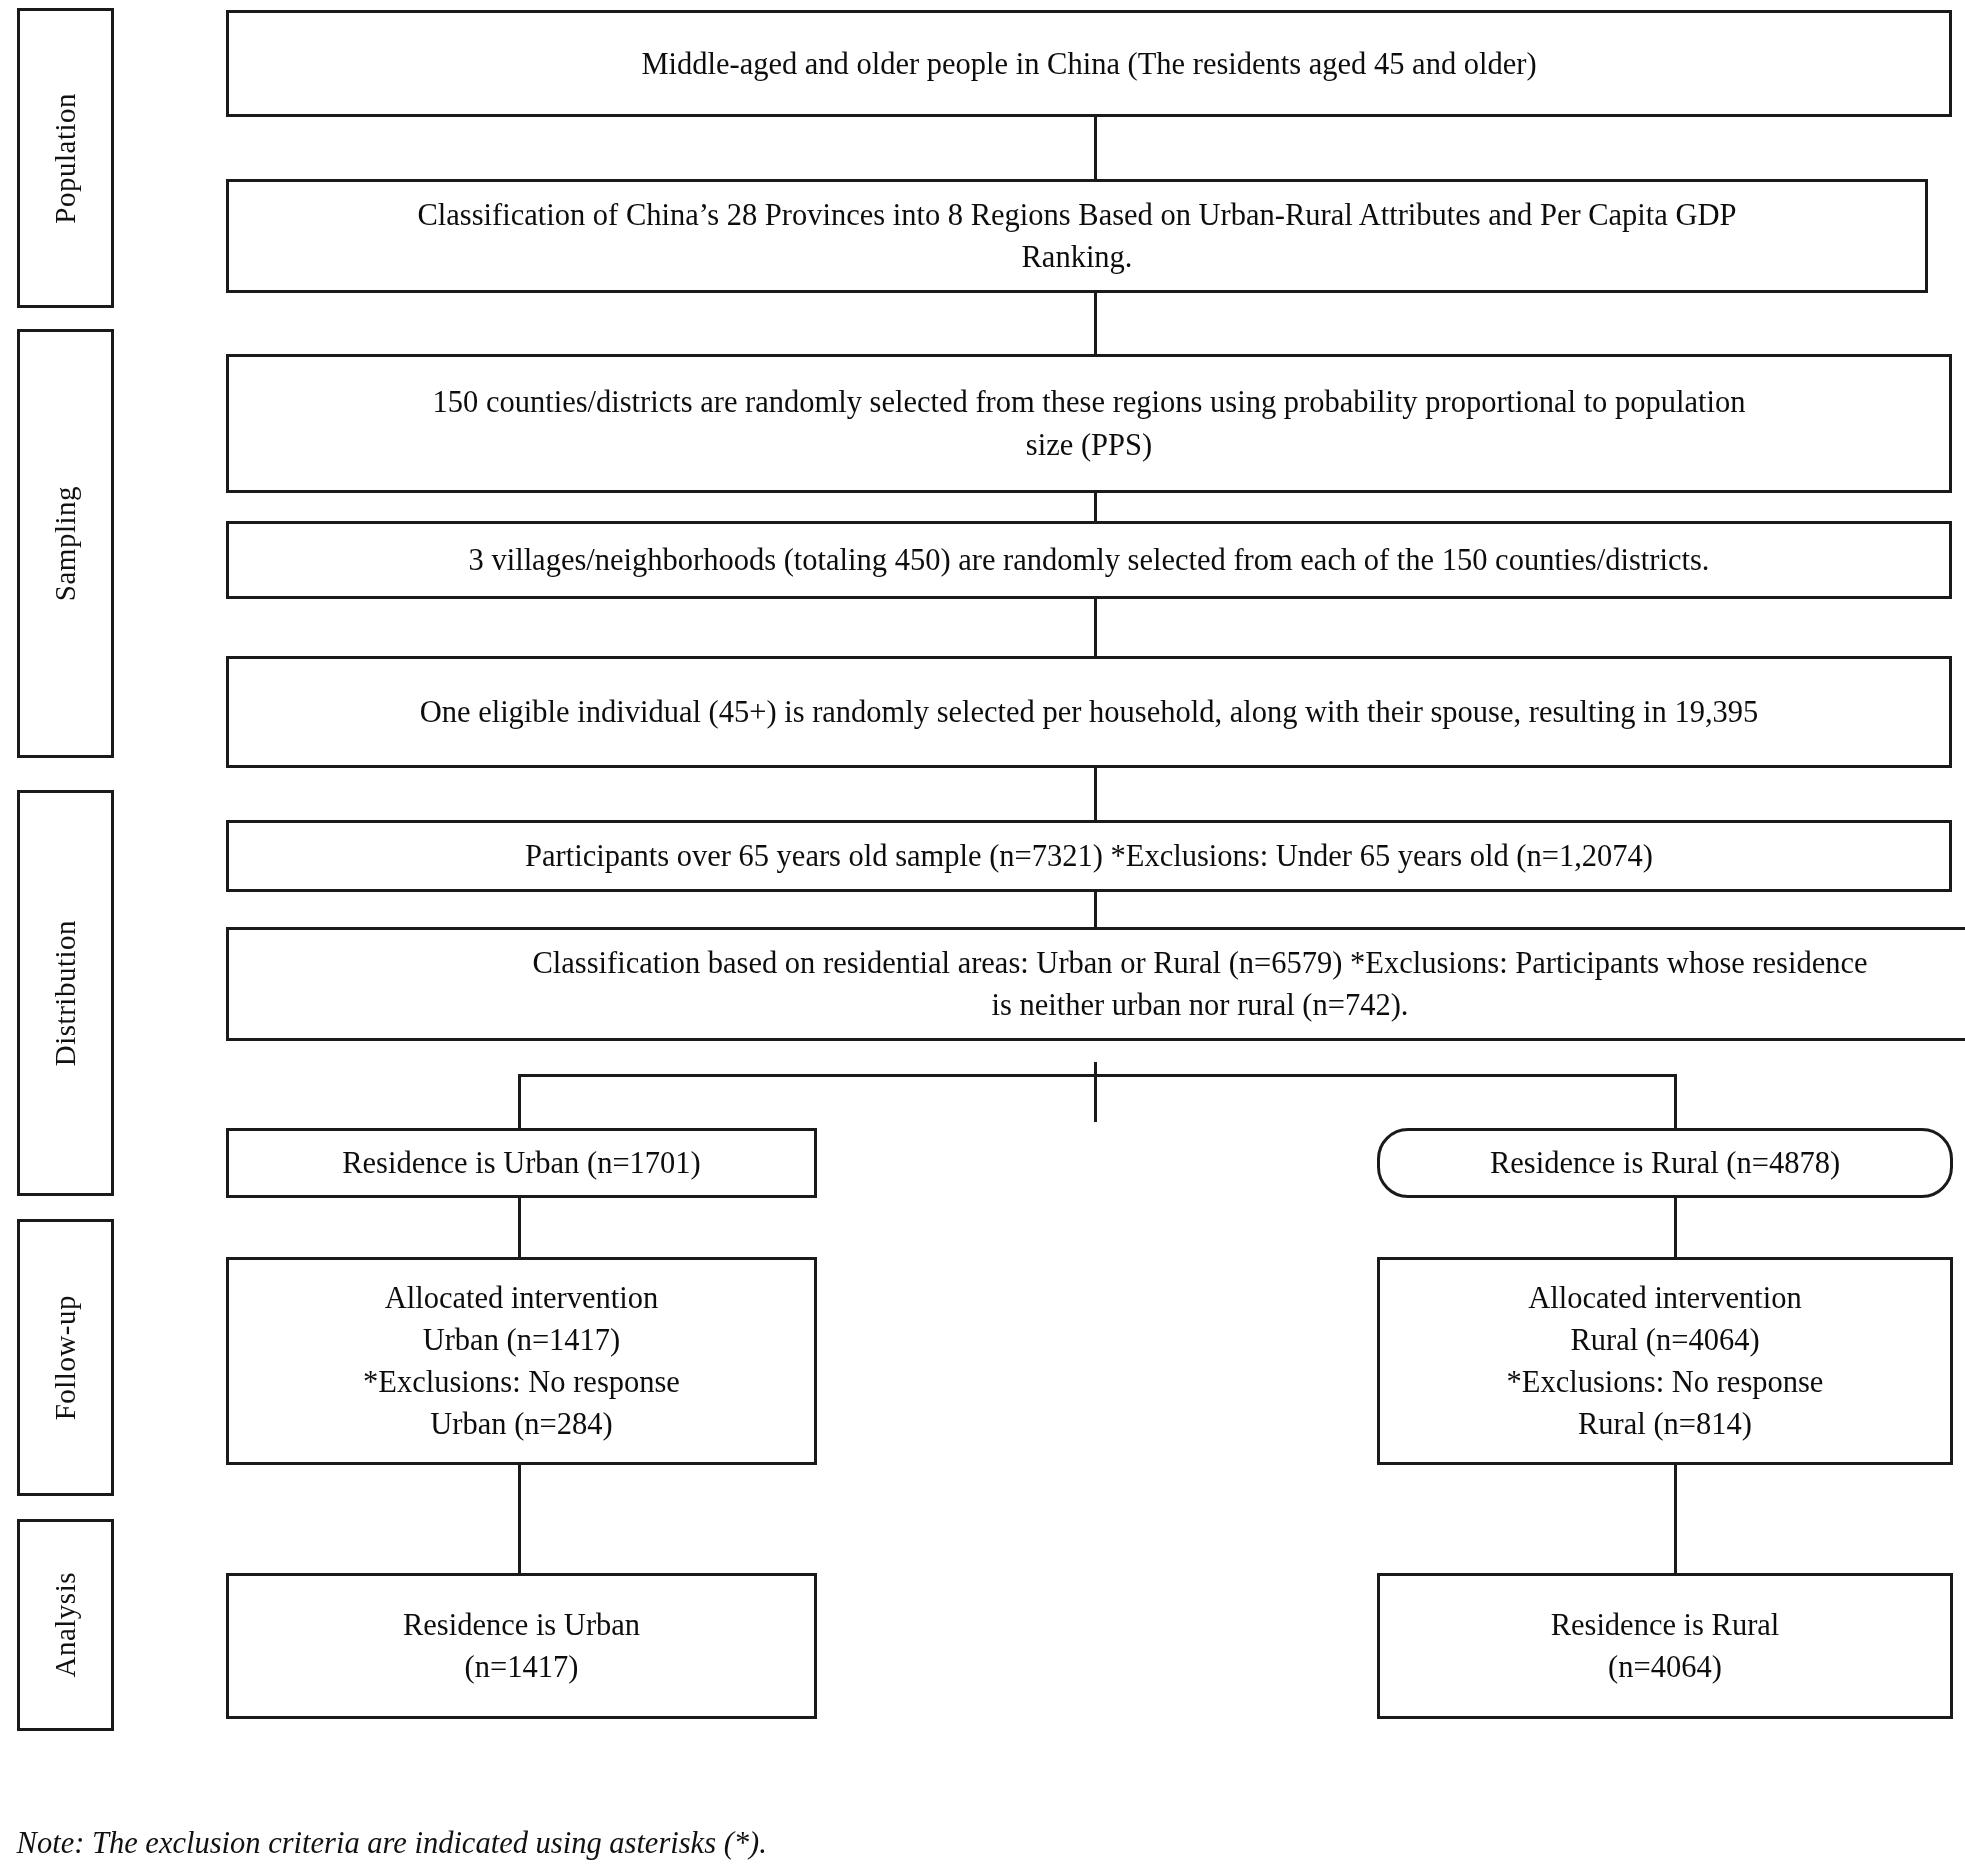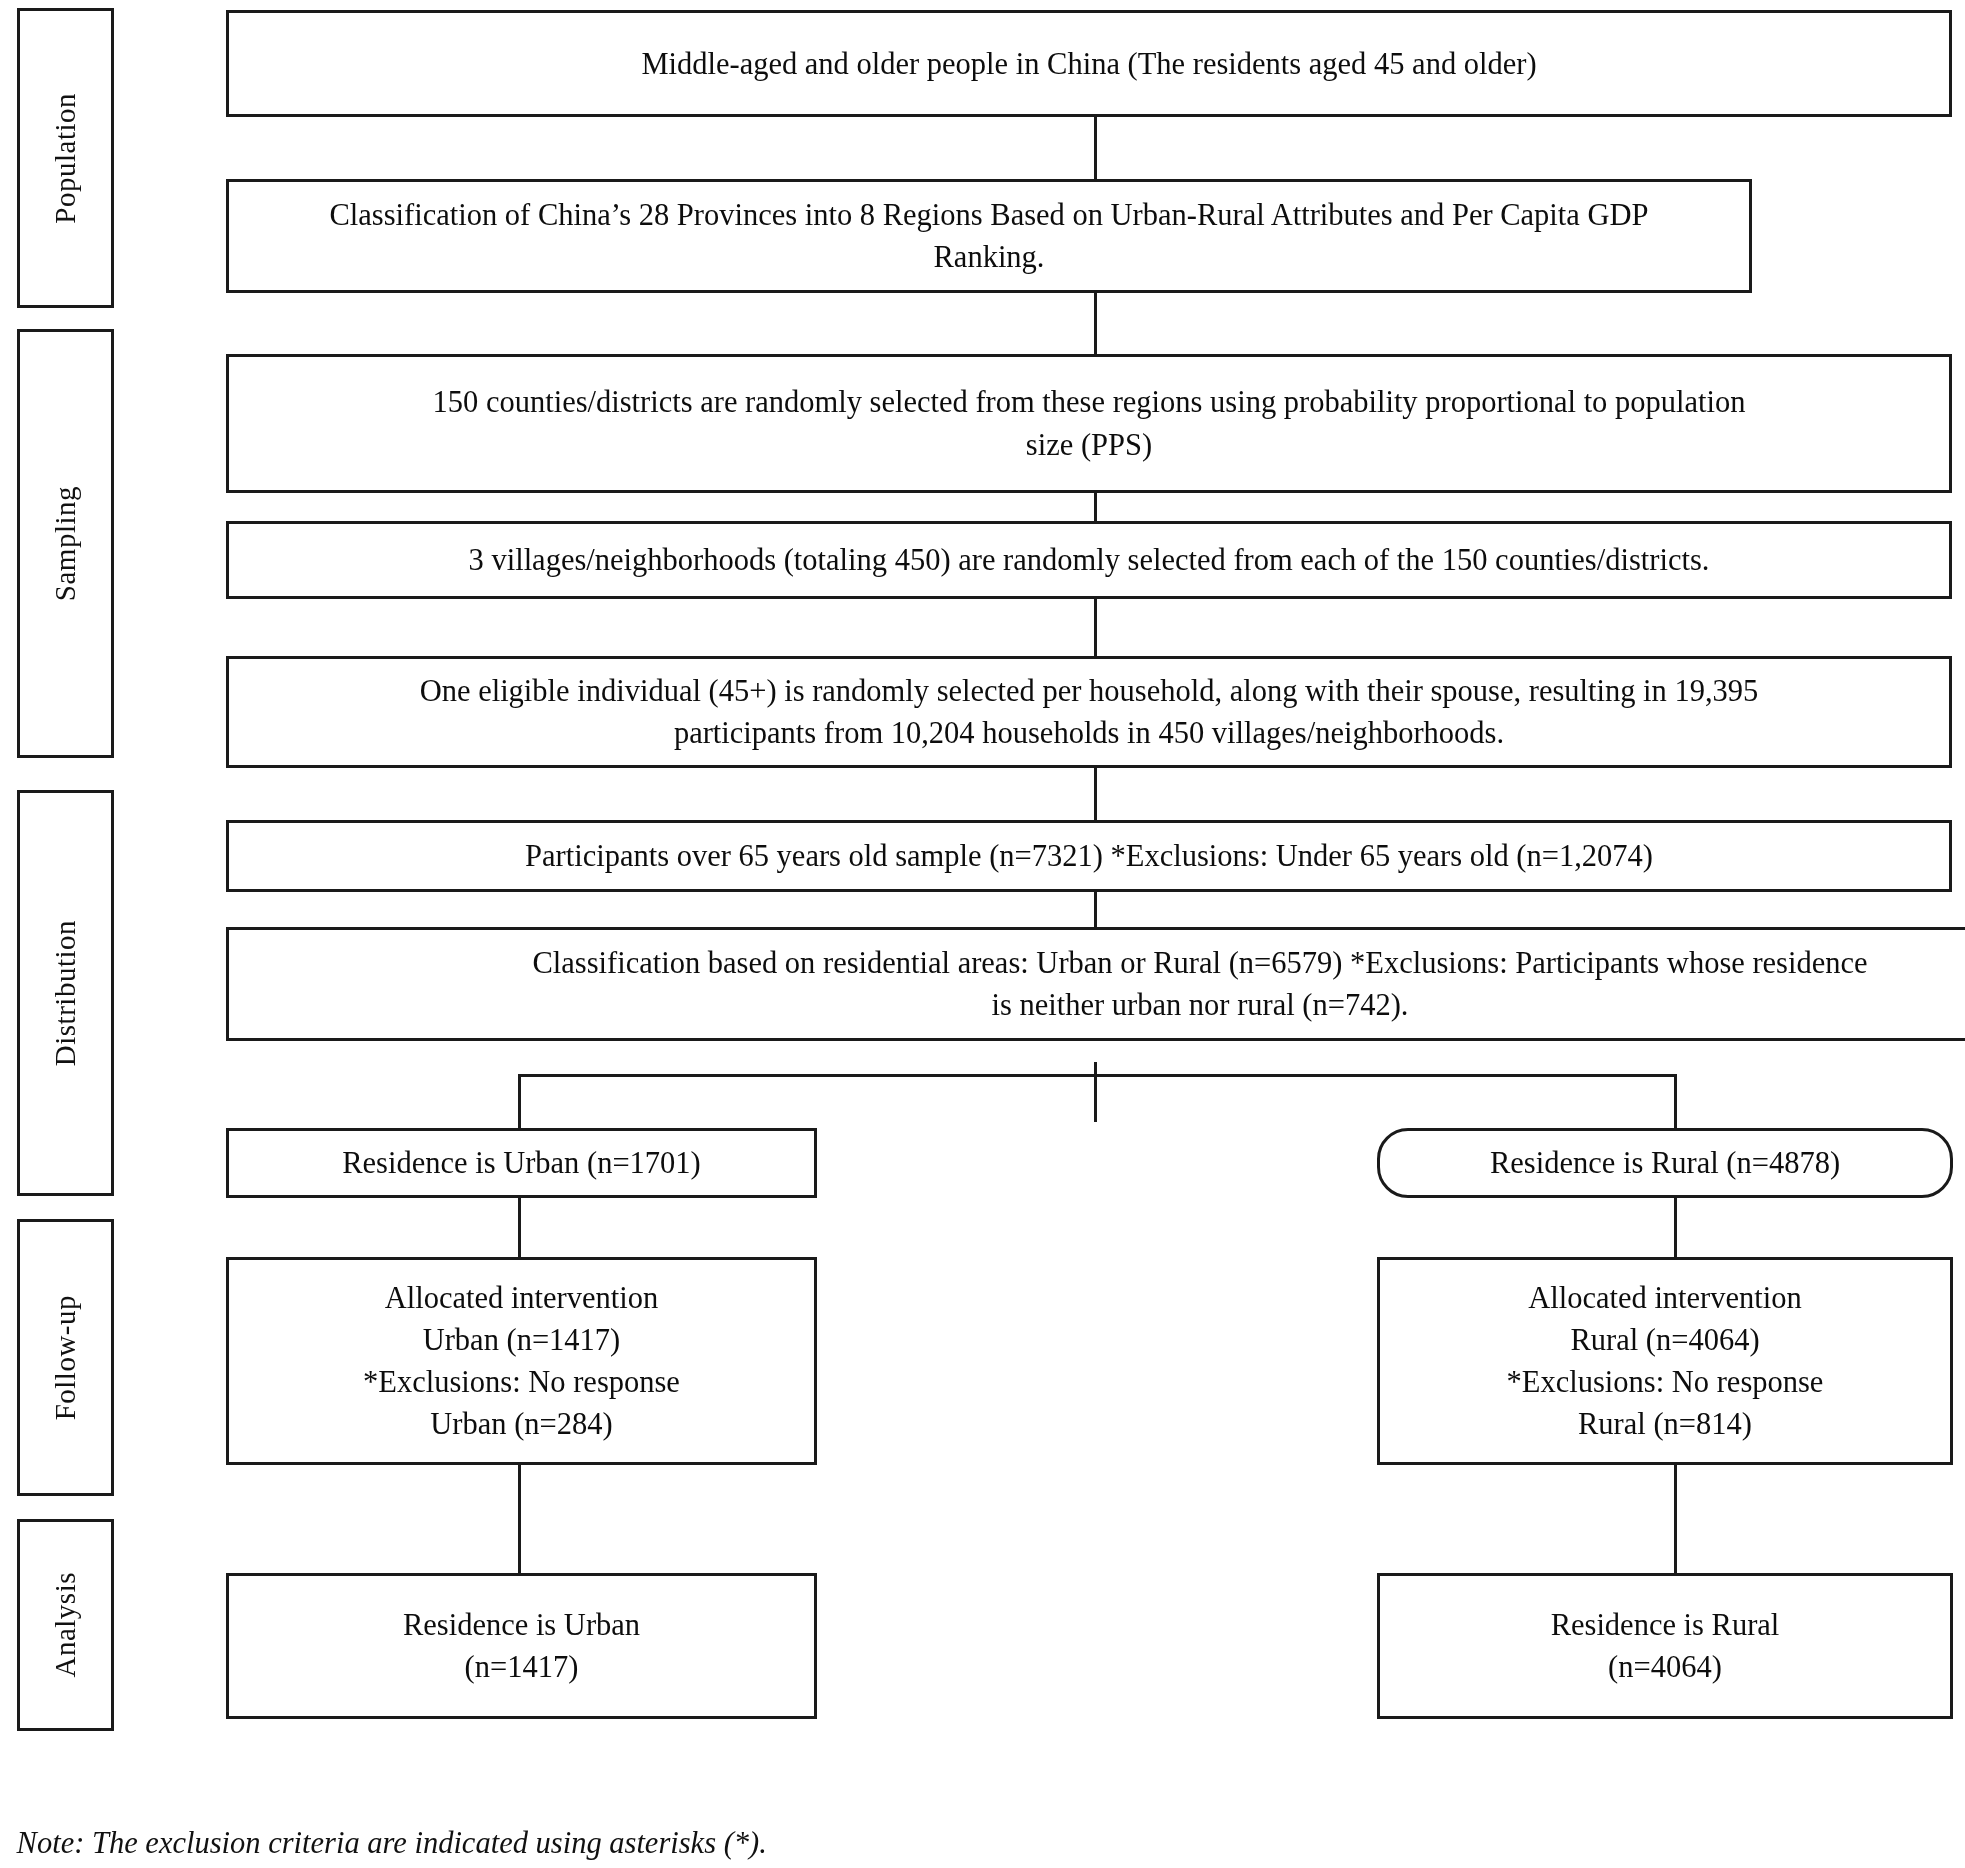--- a/index.html
+++ b/index.html
@@ -133,21 +133,21 @@
   <div class="vline" style="left:518px; top:1462px; height:113px;"></div>
 
   <div class="vline" style="left:1674px; top:1462px; height:113px;"></div>
 
   <div class="node" style="left:226px; top:10.2px; width:1726px; height:107px;">
     <div class="node-text">
       <span class="ln">Middle-aged and older people in China (The residents aged 45 and older)</span>
     </div>
   </div>
 
-  <div class="node" style="left:226px; top:179px; width:1526px; height:114px;">
+  <div class="node" style="left:226px; top:179px; width:1702px; height:114px;">
     <div class="node-text">
       <span class="ln">Classification of China’s 28 Provinces into 8 Regions Based on Urban-Rural Attributes and Per Capita GDP</span>
       <span class="ln">Ranking.</span>
     </div>
   </div>
 
   <div class="node" style="left:226px; top:354px; width:1726px; height:139px;">
     <div class="node-text">
       <span class="ln">150 counties/districts are randomly selected from these regions using probability proportional to population</span>
       <span class="ln">size (PPS)</span>
@@ -156,21 +156,20 @@
 
   <div class="node" style="left:226px; top:521px; width:1726px; height:78px;">
     <div class="node-text">
       <span class="ln">3 villages/neighborhoods (totaling 450) are randomly selected from each of the 150 counties/districts.</span>
     </div>
   </div>
 
   <div class="node" style="left:226px; top:656px; width:1726px; height:112px;">
     <div class="node-text">
       <span class="ln">One eligible individual (45+) is randomly selected per household, along with their spouse, resulting in 19,395</span>
-      <span class="ln">participants from 10,204 households in 450 villages/neighborhoods.</span>
     </div>
   </div>
 
   <div class="node" style="left:226px; top:820px; width:1726px; height:72px;">
     <div class="node-text">
       <span class="ln">Participants over 65 years old sample  (n=7321)   *Exclusions: Under 65 years old (n=1,2074)</span>
     </div>
   </div>
 
   <div class="node" style="left:226px; top:927px; width:1948px; height:114px;">

